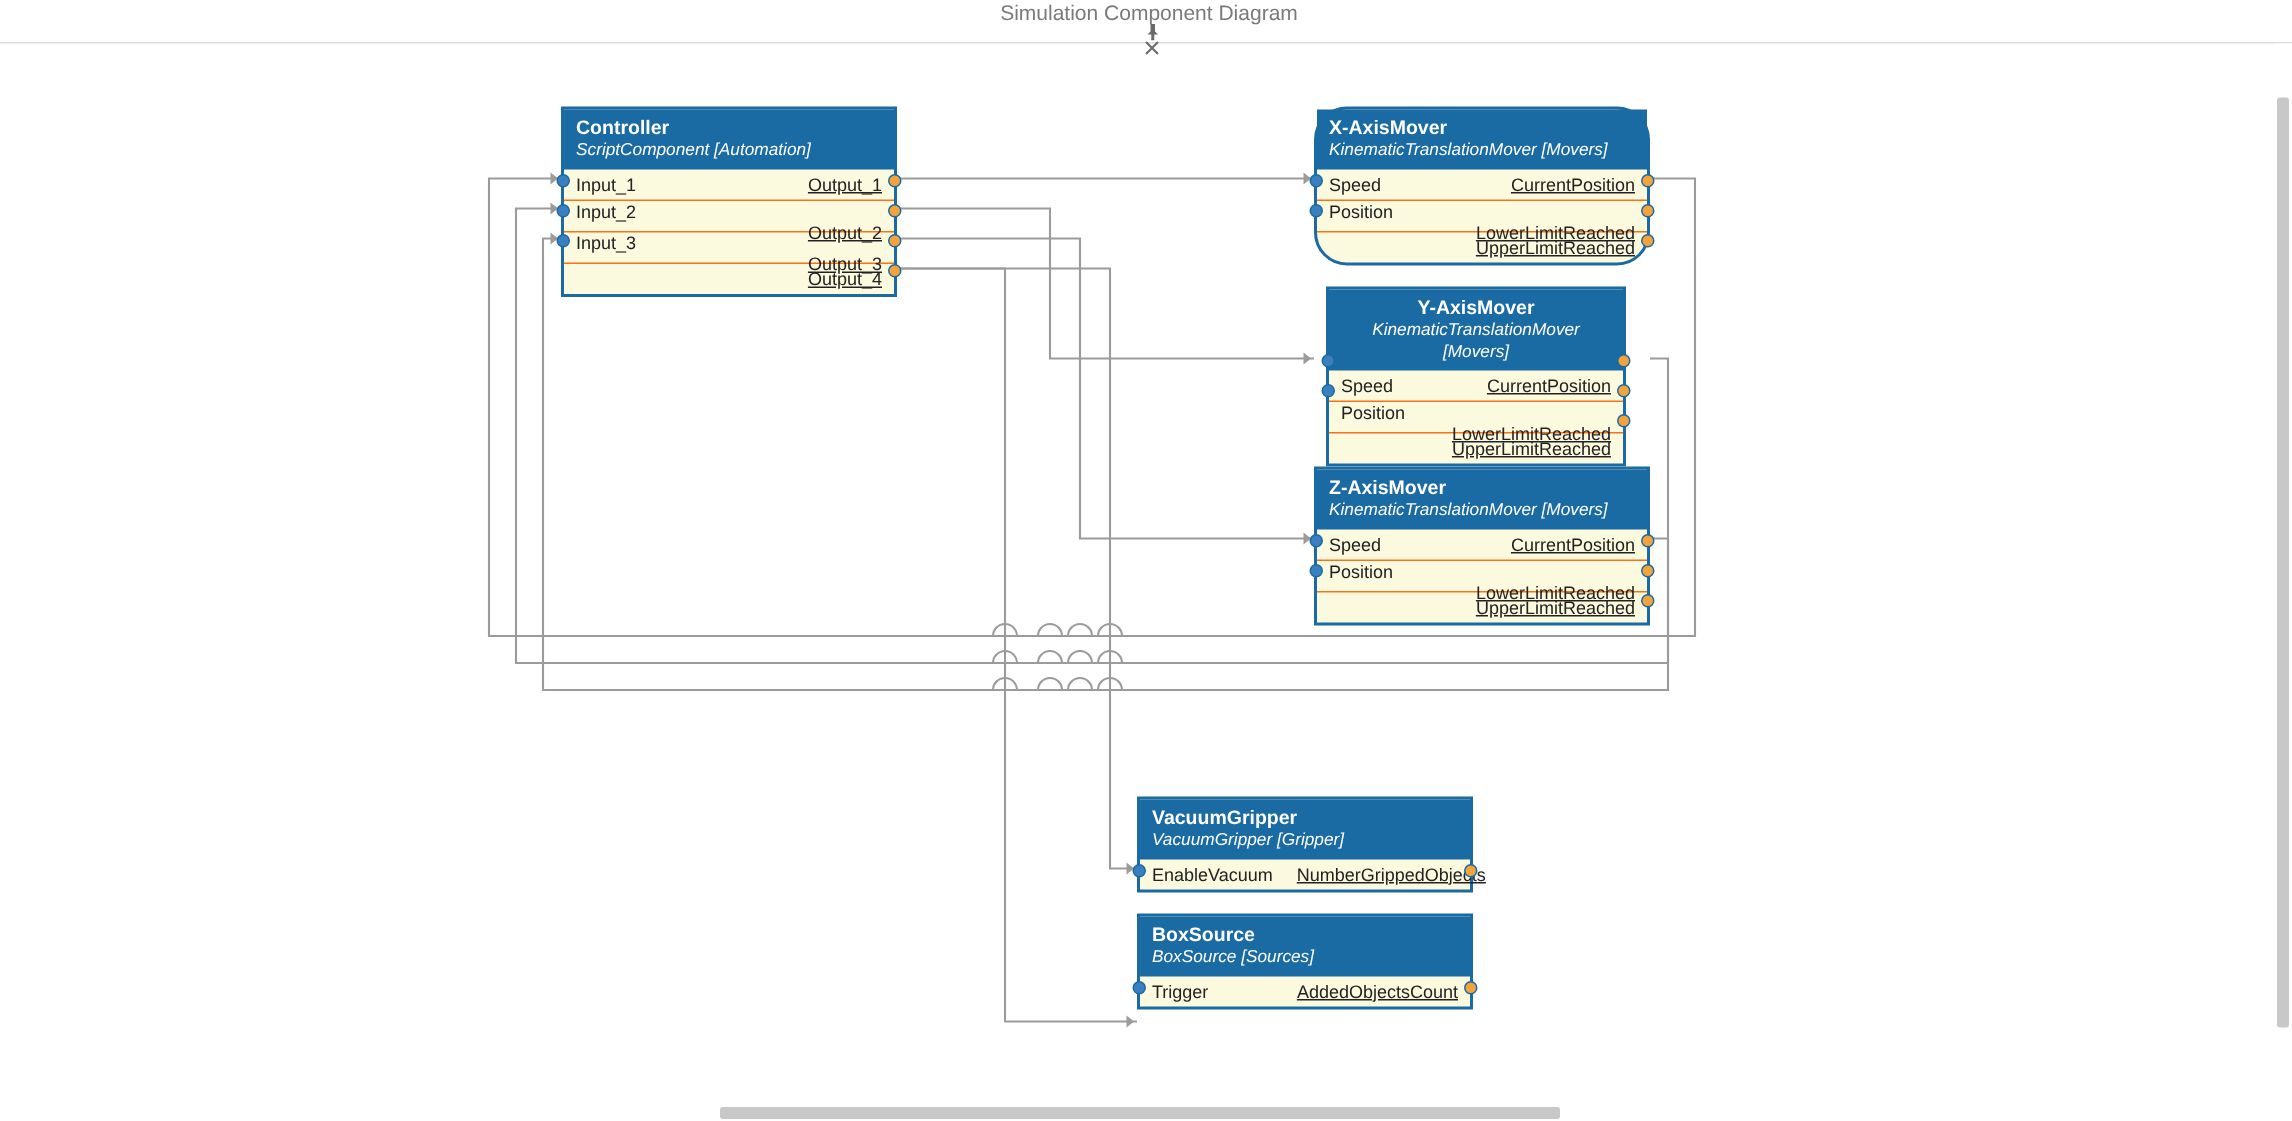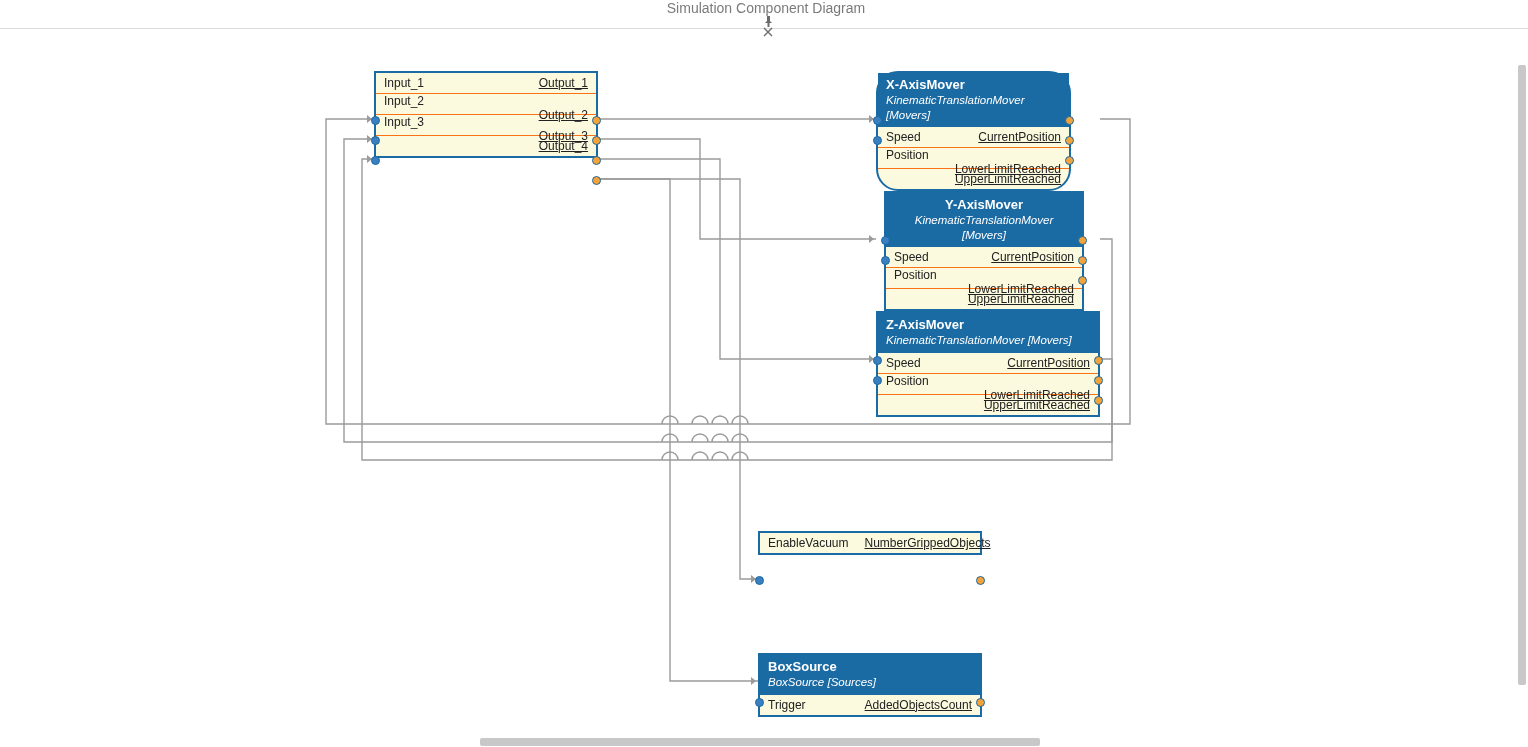--- a/index.html
+++ b/index.html
@@ -171,20 +171,24 @@
       <path d="M 662 431 A 8 8 0 0 1 678 431" fill="none" stroke="#9b9b9b" stroke-width="1.4"></path>
     </svg>
 
   <div class="hscroll">
     <div class="thumb" style="left: 480px; width: 560px;"></div>
   </div>
   <div class="vscroll">
     <div class="thumb" style="top: 36px; height: 620px;"></div>
   </div>
 <div class="node" style="left: 374px; top: 42px; width: 224px;">
+      <div class="node-header">
+        <div class="node-title">Controller</div>
+        <div class="node-sub">ScriptComponent [Automation]</div>
+      </div>
       <div class="node-body">
         <div class="row">
           <div class="cell-l">Input_1</div>
           <div class="cell-r">Output_1</div>
         </div>
         <div class="row">
           <div class="cell-l">Input_2</div>
           <div class="cell-r">Output_2</div>
         </div>
         <div class="row">
@@ -197,21 +201,21 @@
         </div>
       </div>
       <div class="port in blue" style="top: 43px;"></div>
       <div class="port in blue" style="top: 63px;"></div>
       <div class="port in blue" style="top: 83px;"></div>
       <div class="port out" style="top: 43px;"></div>
       <div class="port out" style="top: 63px;"></div>
       <div class="port out" style="top: 83px;"></div>
       <div class="port out" style="top: 103px;"></div>
     </div>
-    <div class="node" style="left: 876px; top: 42px; width: 195px; border-radius: 22px;">
+    <div class="node" style="left: 876px; top: 42px; width: 224px; border-radius: 22px;">
       <div class="node-header">
         <div class="node-title">X-AxisMover</div>
         <div class="node-sub">KinematicTranslationMover [Movers]</div>
       </div>
       <div class="node-body">
         <div class="row">
           <div class="cell-l">Speed</div>
           <div class="cell-r">CurrentPosition</div>
         </div>
         <div class="row">
@@ -273,30 +277,34 @@
           <div class="cell-r">UpperLimitReached</div>
         </div>
       </div>
       <div class="port in blue" style="top: 43px;"></div>
       <div class="port in blue" style="top: 63px;"></div>
       <div class="port out" style="top: 43px;"></div>
       <div class="port out" style="top: 63px;"></div>
       <div class="port out" style="top: 83px;"></div>
     </div>
     <div class="node" style="left: 758px; top: 502px; width: 224px;">
+      <div class="node-header">
+        <div class="node-title">VacuumGripper</div>
+        <div class="node-sub">VacuumGripper [Gripper]</div>
+      </div>
       <div class="node-body">
         <div class="row">
           <div class="cell-l">EnableVacuum</div>
           <div class="cell-r">NumberGrippedObjects</div>
         </div>
       </div>
       <div class="port in blue" style="top: 43px;"></div>
       <div class="port out" style="top: 43px;"></div>
     </div>
-    <div class="node" style="left: 758px; top: 624px; width: 224px;">
+    <div class="node" style="left: 758px; top: 580px; width: 224px;">
       <div class="node-header">
         <div class="node-title">BoxSource</div>
         <div class="node-sub">BoxSource [Sources]</div>
       </div>
       <div class="node-body">
         <div class="row">
           <div class="cell-l">Trigger</div>
           <div class="cell-r">AddedObjectsCount</div>
         </div>
       </div>

